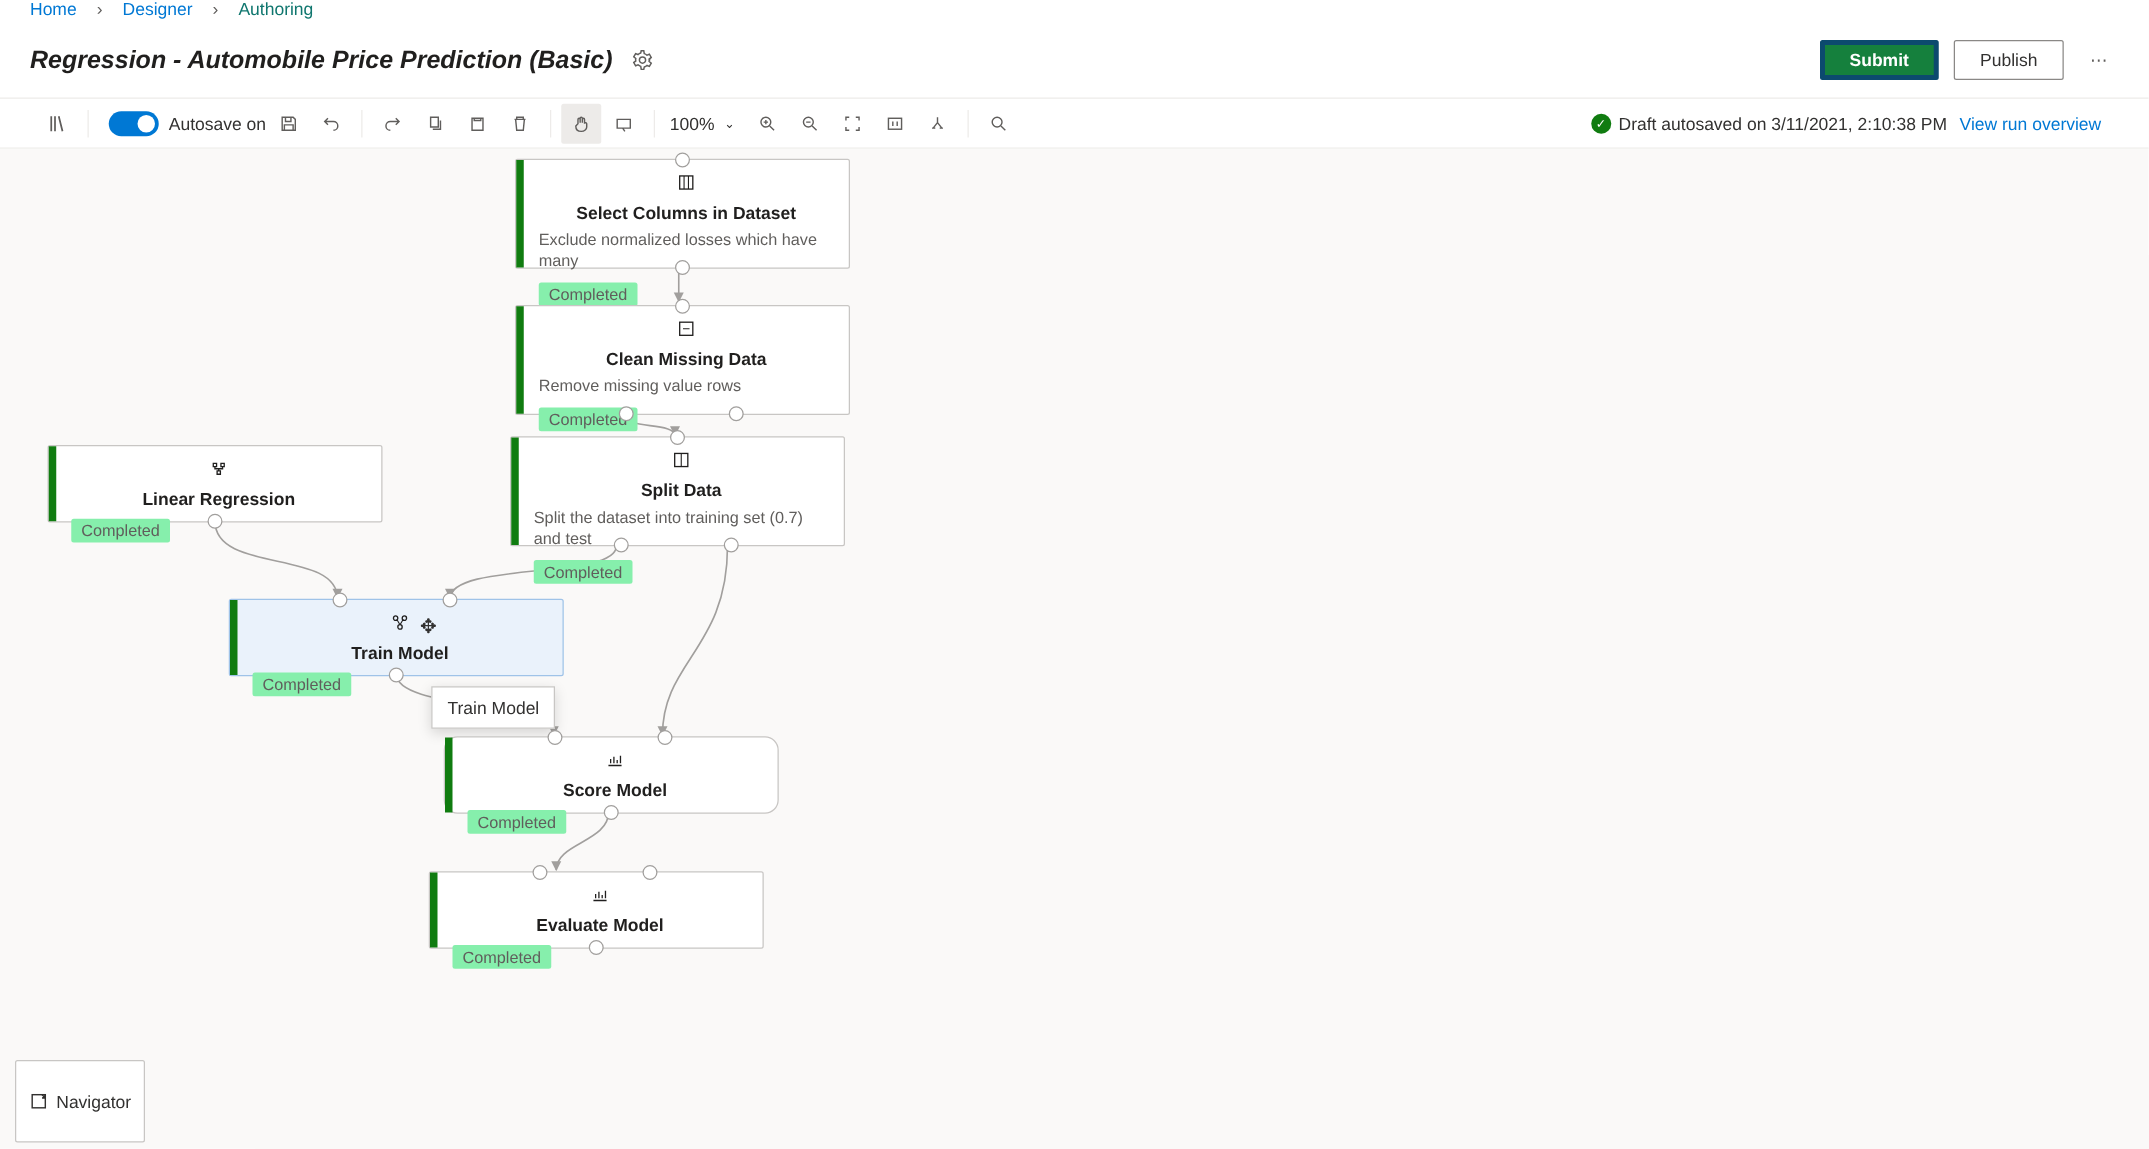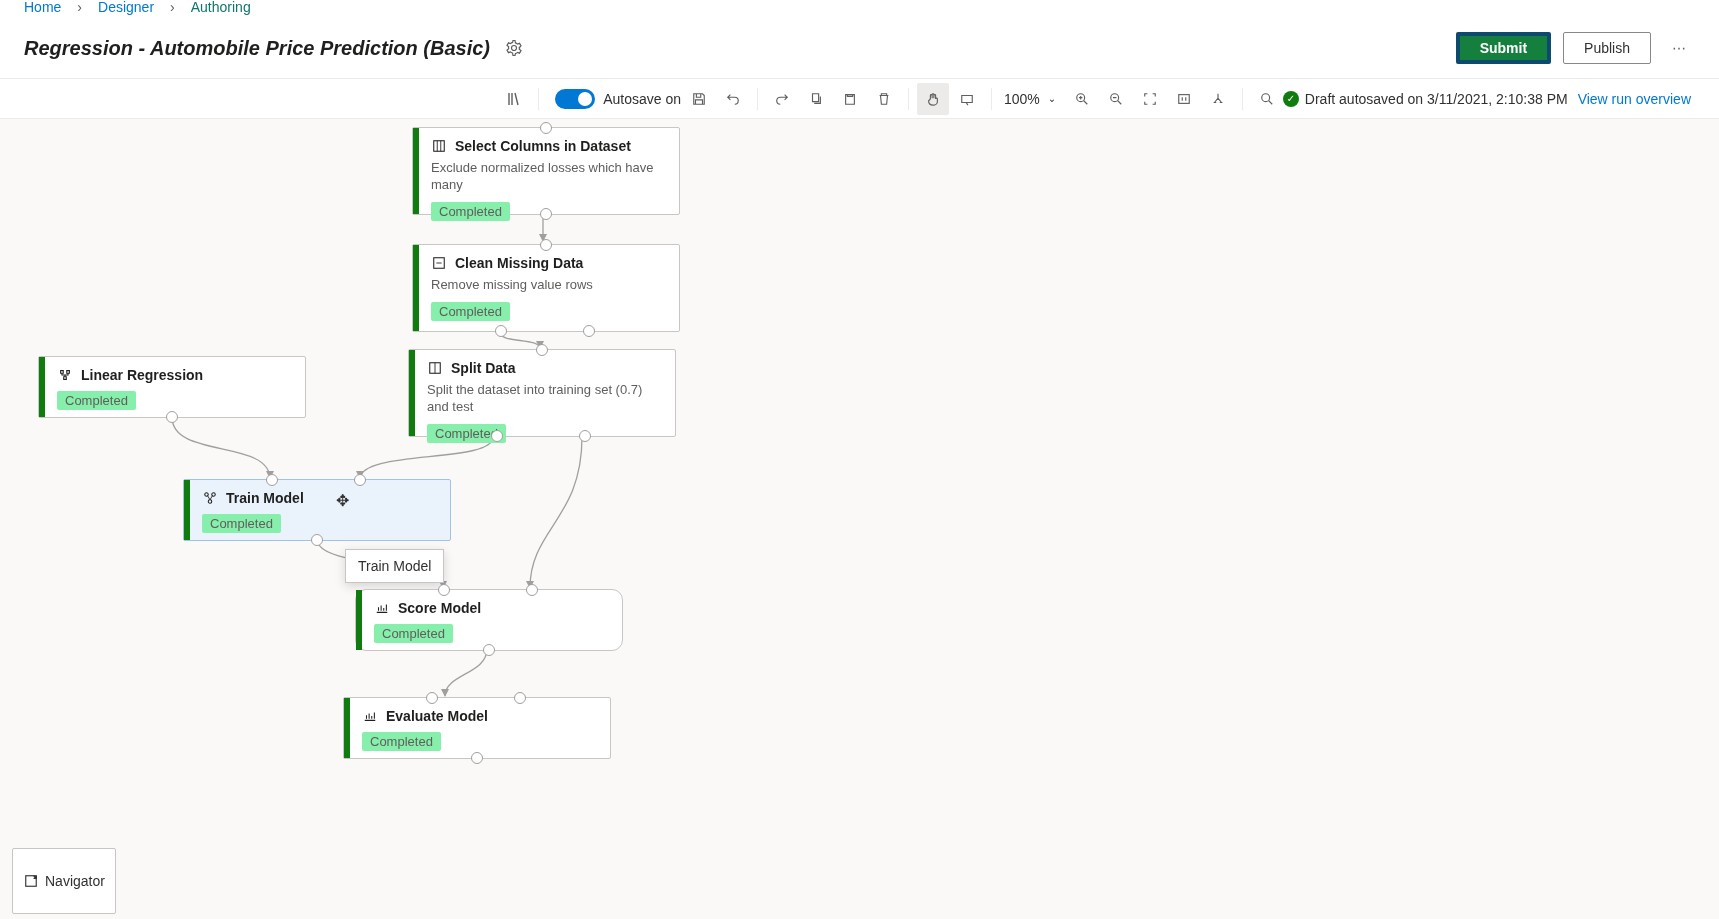--- a/index.html
+++ b/index.html
@@ -16,21 +16,21 @@
 .header-left { display: flex; align-items: center; gap: 12px; }
 .title { font-size: 20px; font-weight: 600; color: #201f1e; font-style: italic; }
 .gear-btn { width: 24px; height: 24px; display: flex; align-items: center; justify-content: center; cursor: pointer; color: #605e5c; }
 .header-right { display: flex; align-items: center; gap: 12px; }
 .btn { height: 32px; padding: 0 20px; font-size: 14px; border-radius: 2px; cursor: pointer; display: inline-flex; align-items: center; justify-content: center; }
 .btn-primary { background: #15803d; border: 4px solid #0c4a6e; color: #fff; font-weight: 600; }
 .btn-secondary { background: #fff; border: 1px solid #8a8886; color: #323130; }
 .more-btn { width: 32px; height: 32px; display: flex; align-items: center; justify-content: center; cursor: pointer; color: #605e5c; }
 
 
-.toolbar { height: 40px; border-bottom: 1px solid #edebe9; display: flex; align-items: center; justify-content: flex-end; padding: 0 20px; }
+.toolbar { height: 40px; border-bottom: 1px solid #edebe9; display: flex; align-items: center; justify-content: space-between; padding: 0 30px; }
 .toolbar-left { display: flex; align-items: center; gap: 2px; }
 .toolbar-right { display: flex; align-items: center; gap: 10px; padding-right: 8px; }
 .tool-btn { width: 32px; height: 32px; display: flex; align-items: center; justify-content: center; cursor: pointer; color: #605e5c; border-radius: 2px; }
 .tool-btn.active { background: #edebe9; }
 .tool-sep { width: 1px; height: 22px; background: #edebe9; margin: 0 6px; }
 .toggle-wrap { display: flex; align-items: center; gap: 8px; margin-left: 8px; }
 .toggle { width: 40px; height: 20px; background: #0078d4; border-radius: 10px; position: relative; cursor: pointer; }
 .toggle-knob { position: absolute; right: 3px; top: 3px; width: 14px; height: 14px; background: #fff; border-radius: 50%; }
 .zoom-label { font-size: 14px; color: #323130; padding: 0 4px; display: flex; align-items: center; gap: 4px; }
 .autosave-status { display: flex; align-items: center; gap: 6px; font-size: 14px; color: #323130; }
@@ -40,21 +40,21 @@
 
 .canvas { position: relative; width: 100%; height: calc(100% - 14px - 64px - 40px); background: #faf9f8; overflow: hidden; }
 .svg-edges { position: absolute; inset: 0; width: 100%; height: 100%; pointer-events: none; }
 .svg-edges path { fill: none; stroke: #a19f9d; stroke-width: 1.3; }
 .svg-edges polygon { fill: #a19f9d; }
 
 .node { position: absolute; background: #fff; border: 1px solid #c8c6c4; border-radius: 2px; cursor: move; }
 .node.selected { background: #eaf2fb; border-color: #9fc3e8; }
 .node-bar { position: absolute; left: 0; top: 0; bottom: 0; width: 6px; background: #107c10; }
 .node-inner { padding: 10px 12px 10px 18px; }
-.node-head { display: flex; align-items: center; gap: 8px; font-weight: 600; font-size: 14px; color: #201f1e; }
+.node-head { display: flex; align-items: center; gap: 8px; font-weight: 600; font-size: 14px; color: #201f1e; flex-direction: column; }
 .node-desc { font-size: 13px; color: #605e5c; margin-top: 6px; line-height: 1.3; overflow: hidden; text-overflow: ellipsis; }
 .node-status { display: inline-block; background: #86efac; color: #605e5c; font-size: 13px; padding: 2px 8px; margin-top: 8px; border-radius: 2px; }
 
 .port { position: absolute; width: 12px; height: 12px; background: #fff; border: 1px solid #a19f9d; border-radius: 50%; transform: translate(-50%, -50%); }
 
 .tooltip { position: absolute; background: #fff; border: 1px solid #c8c6c4; padding: 8px 12px; font-size: 14px; color: #323130; box-shadow: 0 3px 10px rgba(0,0,0,0.15); white-space: nowrap; }
 
 .move-cursor { position: absolute; font-size: 16px; color: #323130; pointer-events: none; }
 
 .navigator-btn { position: absolute; bottom: 6px; left: 12px; background: #fff; border: 1px solid #c8c6c4; padding: 24px 10px; display: flex; align-items: center; gap: 6px; font-size: 14px; border-radius: 2px; cursor: pointer; }

